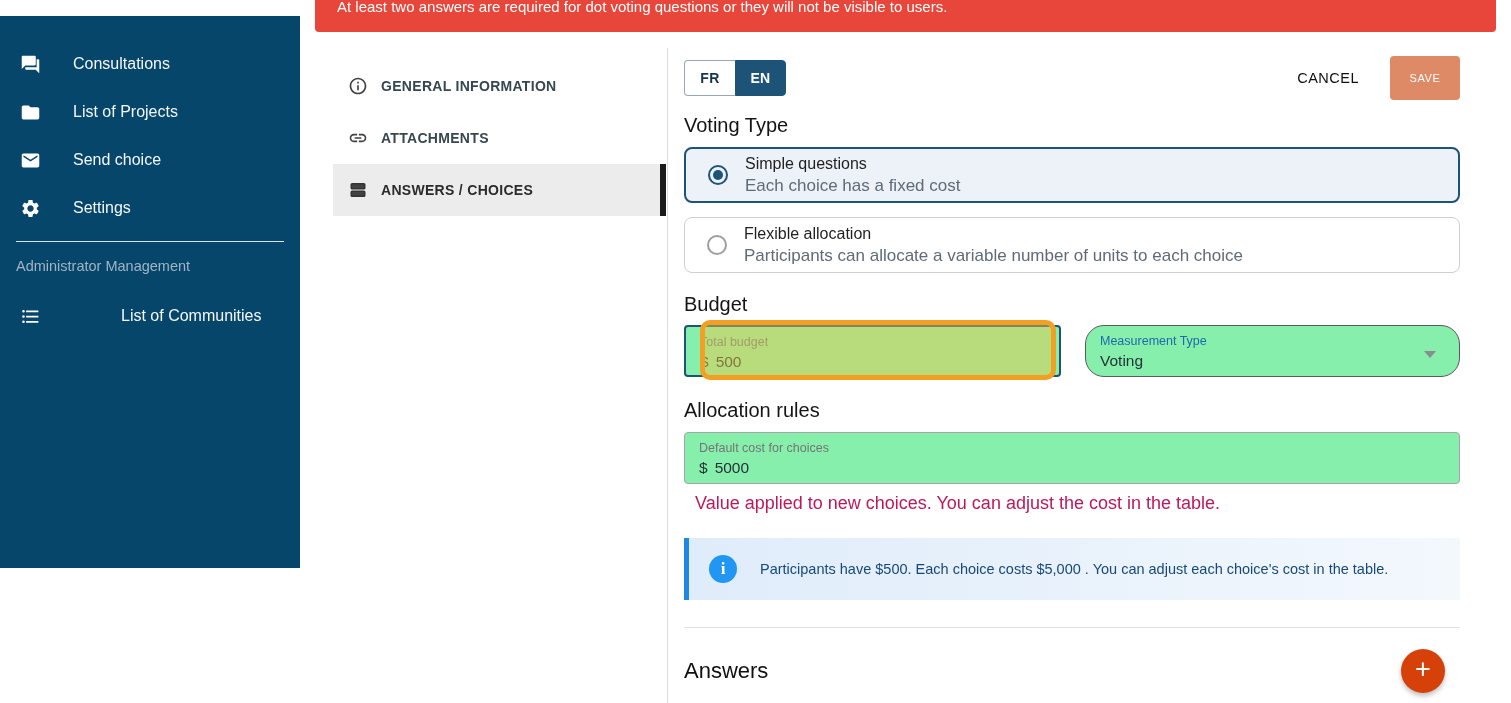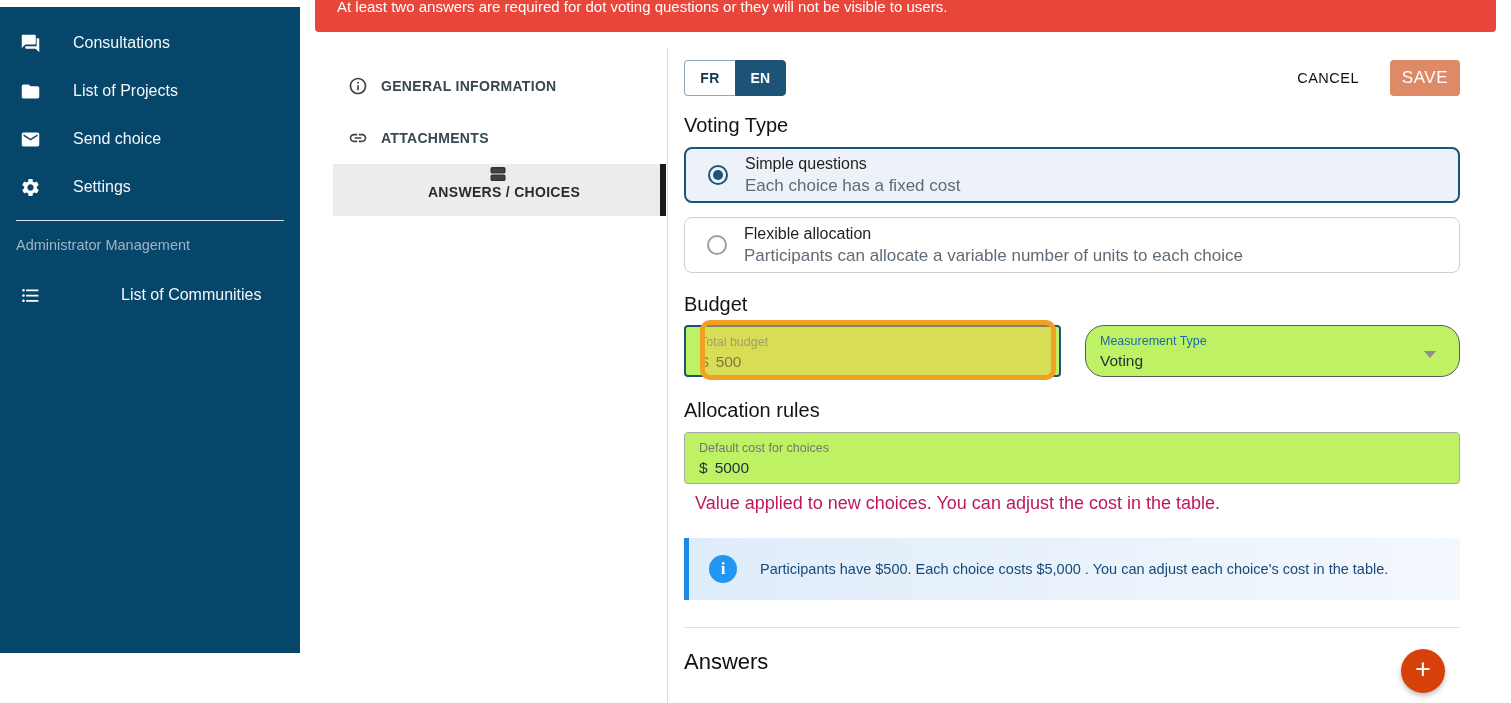--- a/index.html
+++ b/index.html
@@ -1,22 +1,22 @@
 <!DOCTYPE html>
 <html><head>
 <meta charset="utf-8">
 <style>
   * { box-sizing: border-box; margin: 0; padding: 0; }
   html, body { width: 1511px; height: 703px; overflow: hidden; background: #ffffff;
     font-family: "Liberation Sans", sans-serif; }
   .stage { position: relative; width: 1511px; height: 703px; overflow: hidden; background: #fff; }
 
   
-  .sidebar { position: absolute; left: 0; top: 7px; width: 300px; height: 646px;
-    background: #07466B; padding-top: 12px; }
+  .sidebar { position: absolute; left: 0; top: 16px; width: 300px; height: 552px;
+    background: #07466B; padding-top: 24px; }
   .side-item { display: flex; align-items: center; height: 48px; padding: 0 12px 0 18px;
     color: #F4F7F9; font-size: 16px; cursor: pointer; }
   .side-item .ic { width: 24px; height: 24px; display: flex; align-items: center; justify-content: center;
     margin-right: 31px; flex: 0 0 24px; }
   .side-item .ic svg { width: 21px; height: 21px; fill: #ffffff; }
   .side-divider { border: none; border-top: 1px solid rgba(255,255,255,0.85); margin: 9px 16px 0 16px; }
   .side-section { color: #9FB4C4; font-size: 14.5px; padding: 0 16px; margin-top: 14px; height: 20px;
     display: flex; align-items: center; }
   .side-admin { margin-top: 16px; gap: 48px; }
 
@@ -27,57 +27,57 @@
   .banner span { color: #ffffff; font-size: 15px; line-height: 14px; }
 
   
   .vdivider { position: absolute; left: 667px; top: 48px; width: 1px; height: 655px; background: #DDDDDD; }
   .section-nav { position: absolute; left: 333px; top: 60px; width: 333px; }
   .nav-item { display: flex; align-items: center; height: 52px; padding-left: 15px; cursor: pointer;
     color: #37474F; font-size: 14px; font-weight: 600; letter-spacing: 0.3px; }
   .nav-item .nic { width: 20px; height: 20px; margin-right: 13px; display: flex; align-items: center;
     justify-content: center; flex: 0 0 20px; }
   .nav-item .nic svg { width: 20px; height: 20px; fill: #424242; }
-  .nav-item.selected { background: #ECECEC; border-right: 6px solid #1A1A1A; color: #2B2B2B; flex-direction: column; }
+  .nav-item.selected { background: #ECECEC; border-right: 6px solid #1A1A1A; color: #2B2B2B; }
 
   
   .main { position: absolute; left: 684px; top: 60px; width: 776px; }
   .toolbar { display: flex; align-items: center; height: 36px; }
   .lang-tab { width: 51px; height: 36px; display: flex; align-items: center; justify-content: center;
     font-size: 14px; font-weight: 600; letter-spacing: 0.3px; cursor: pointer; }
   .lang-fr { background: #ffffff; border: 1px solid #97A8B4; border-right: none;
     border-radius: 4px 0 0 4px; color: #16364D; }
   .lang-en { background: #1D5377; border: 1px solid #1D5377; border-radius: 0 4px 4px 0; color: #ffffff; }
   .toolbar .spacer { flex: 1; }
   .btn-cancel { background: none; border: none; font-family: "Liberation Sans", sans-serif;
     font-size: 14.5px; font-weight: 500; letter-spacing: 0.5px; color: #101010; cursor: pointer;
     margin-right: 31px; }
-  .btn-save { width: 70px; height: 36px; background: #DE8A66; border: none; border-radius: 4px;
-    color: #ffffff; font-family: "Liberation Sans", sans-serif; font-size: 17px; letter-spacing: 0.6px;
+  .btn-save { width: 70px; height: 44px; background: #DE8A66; border: none; border-radius: 4px;
+    color: #ffffff; font-family: "Liberation Sans", sans-serif; font-size: 11px; letter-spacing: 0.6px;
     cursor: pointer; }
 
   .h-section { font-size: 20px; font-weight: 500; color: #141414; }
   .h-voting { margin-top: 18px; }
   .h-budget { margin-top: 20px; }
   .h-alloc  { margin-top: 22px; }
 
   .opt-card { display: flex; align-items: center; height: 56px; border-radius: 8px;
     padding-left: 22px; cursor: pointer; }
   .opt-card.selected { margin-top: 10px; background: #EDF2F8; border: 2px solid #1D5377; }
   .opt-card.unselected { margin-top: 14px; background: #ffffff; border: 1px solid #CFCFCF; }
   .radio { width: 20px; height: 20px; border-radius: 50%; flex: 0 0 20px; position: relative; }
   .radio.checked { border: 2px solid #1D5377; }
   .radio.checked::after { content: ""; position: absolute; inset: 3px; border-radius: 50%; background: #1D5377; }
   .radio.unchecked { border: 2px solid #9E9E9E; }
   .opt-text { margin-left: 17px; }
   .opt-title { font-size: 16px; color: #1F1F1F; }
   .opt-sub { font-size: 17px; color: #5F6B76; margin-top: 3px; }
 
   .budget-row { position: relative; display: flex; gap: 24px; margin-top: 9px; }
-  .field { height: 52px; padding: 8px 32px 0 14px; background: #bef264; }
+  .field { height: 52px; padding: 8px 32px 0 14px; background: #86efac; }
   .field .flabel { font-size: 12.5px; }
   .field .fvalue { display: flex; gap: 7px; font-size: 15.5px; color: #263238; margin-top: 4px; }
   .f-total { flex: 1; border: 2px solid #1D5377; border-radius: 4px; }
   .f-total .flabel { color: #5E7A89; }
   .f-measure { flex: 1; border: 1px solid #5A5A5A; border-radius: 19px; position: relative; cursor: pointer; }
   .f-measure .flabel { color: #1A6BAD; }
   .caret { position: absolute; right: 23px; top: 25px; width: 0; height: 0;
     border-left: 6px solid transparent; border-right: 6px solid transparent; border-top: 7px solid #8C8C8C; }
   .highlight { position: absolute; left: 16px; top: -5px; width: 356px; height: 60px;
     border: 5px solid #F2A024; border-radius: 10px; background: rgba(246,197,67,0.45); z-index: 5;
@@ -89,21 +89,21 @@
 
   .alert { margin-top: 24px; height: 62px; display: flex; align-items: center;
     border-left: 5px solid #1E88E5; background: linear-gradient(90deg, #DFECFA 0%, #F3F8FD 100%);
     padding-left: 20px; }
   .alert-ic { width: 28px; height: 28px; border-radius: 50%; background: #2196F3; color: #ffffff;
     display: flex; align-items: center; justify-content: center; font-size: 17px; font-weight: 700;
     font-family: "Liberation Serif", serif; flex: 0 0 28px; }
   .alert-text { margin-left: 23px; font-size: 14.5px; font-weight: 500; color: #17497A; }
 
   .answers-divider { margin-top: 27px; border: none; border-top: 1px solid #E2E2E2; }
-  .answers-row { margin-top: 21px; display: flex; align-items: flex-start; justify-content: space-between; }
+  .answers-row { margin-top: 21px; display: flex; align-items: center; justify-content: space-between; }
   .h-answers { font-size: 22px; font-weight: 500; color: #101010; }
   .fab { width: 44px; height: 44px; border-radius: 50%; background: #D54108; border: none;
     color: #ffffff; font-size: 27px; line-height: 1; display: flex; align-items: center;
     justify-content: center; cursor: pointer; margin-right: 15px;
     box-shadow: 0 3px 5px rgba(0,0,0,0.25); padding-bottom: 3px; }
 </style>
 </head>
 <body>
 
 <div class="stage">

